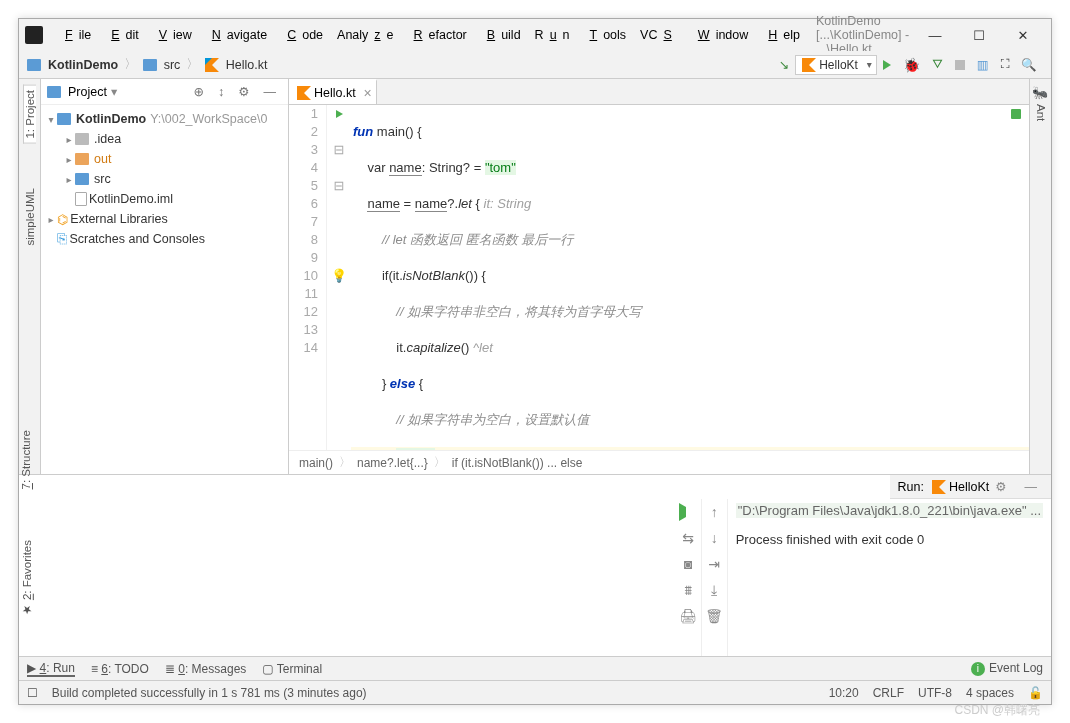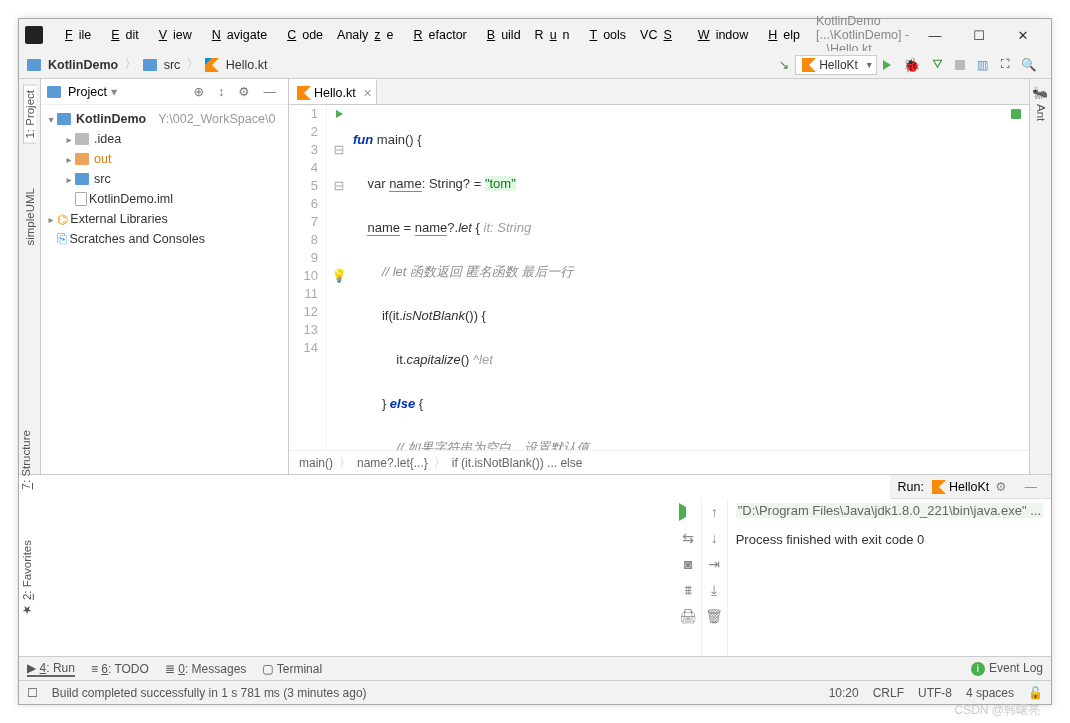--- a/index.html
+++ b/index.html
@@ -35,39 +35,39 @@
 .rightgutter { width: 22px; background: #f2f2f2; border-left: 1px solid #ccc; display: flex; flex-direction: column; align-items: center; padding-top: 6px; }
 .rightgutter .vtxt { writing-mode: vertical-rl; font-size: 11.5px; color: #555; padding: 4px 0; }
 .project-pane { width: 248px; background: #fff; border-right: 1px solid #ccc; display: flex; flex-direction: column; }
 .pane-header { height: 26px; display: flex; align-items: center; padding: 0 6px; font-size: 12.5px; border-bottom: 1px solid #eee; }
 .pane-header .tbtns { margin-left: auto; display: flex; gap: 2px; color: #777; }
 .tree { font-size: 12.5px; padding: 4px 0; color: #333; overflow: hidden; }
 .tree .row { display: flex; align-items: center; height: 20px; padding: 0 4px; white-space: nowrap; }
 .tree .arrow { width: 12px; color: #888; font-size: 10px; text-align: center; }
 .tree .indent { display: inline-block; }
 .tree .nm { margin-left: 2px; }
-.tree .dim { color: #999; margin-left: 12px; }
+.tree .dim { color: #999; margin-left: 4px; }
 .bold { font-weight: 600; }
 .ico-file { width: 12px; height: 14px; border: 1px solid #aaa; background: #fff; display: inline-block; border-radius: 1px; }
 .ico-lib { color: #f0a020; font-size: 13px; }
 .ico-scratch { color: #3498db; font-size: 13px; }
 .hl-orange { color: #d17a11; }
 
 .editor-wrap { flex: 1; display: flex; flex-direction: column; background: #fff; min-width: 0; }
 .tabs { height: 26px; display: flex; border-bottom: 1px solid #ccc; background: #f2f2f2; }
 .tab { display: flex; align-items: center; padding: 0 20px 0 8px; background: #fff; border-right: 1px solid #ccc; border-top: 2px solid transparent; font-size: 12.5px; position: relative; }
 .tab.active { border-top: 2px solid transparent; }
 .tab .close { position: absolute; right: 4px; color: #999; font-size: 14px; }
 .editor-body { flex: 1; display: flex; font-family: "Consolas","Courier New",monospace; font-size: 13px; line-height: 18px; overflow: hidden; }
 .gut-num { width: 38px; text-align: right; padding-right: 8px; color: #aaa; background: #fff; border-right: 1px solid #f0f0f0; }
 .gut-num div { height: 18px; }
 .gut-mark { width: 24px; background: #fff; }
 .gut-mark div { height: 18px; display: flex; align-items: center; justify-content: center; }
 .code { flex: 1; white-space: pre; color: #333; position: relative; }
-.code .ln { height: 18px; padding-left: 2px; margin-top: 8px; }
+.code .ln { height: 18px; padding-left: 2px; }
 .code .hlrow { background: #fffae3; }
 .kw { color: #0033b3; font-weight: 600; font-style: italic; }
 .fn { font-style: italic; }
 .str { color: #067d17; }
 .str-hl { background: #e4f7e4; }
 .cmt { color: #8c8c8c; font-style: italic; }
 .hint { color: #a0a0a0; font-style: italic; }
 .underl { border-bottom: 1px solid #888; }
 .rmargin { position: absolute; top: 0; bottom: 0; right: 8px; width: 10px; }
 .rmargin .ok { width: 10px; height: 10px; background: #4caf50; border-radius: 1px; margin-top: 4px; }
@@ -262,20 +262,21 @@
             <div></div>
             <div></div>
             <div></div>
         </div>
         <div class="code">
 <div class="ln"><span class="kw">fun</span><span> main() {</span></div>
 <div class="ln"><span>    var </span><span class="underl">name</span><span>: String? = </span><span class="str str-hl">"tom"</span></div>
 <div class="ln"><span>    </span><span class="underl">name</span><span> = </span><span class="underl">name</span><span>?.</span><span class="fn">let</span><span> { </span><span class="hint">it: String</span></div>
 <div class="ln"><span class="cmt">        // let 函数返回 匿名函数 最后一行</span></div>
 <div class="ln"><span>        if(it.</span><span class="fn">isNotBlank</span><span>()) {</span></div>
+<div class="ln"><span class="cmt">            // 如果字符串非空白，将其转为首字母大写</span></div>
 <div class="ln"><span>            it.</span><span class="fn">capitalize</span><span>() </span><span class="hint">^let</span></div>
 <div class="ln"><span>        } </span><span class="kw">else</span><span> {</span></div>
 <div class="ln"><span class="cmt">            // 如果字符串为空白，设置默认值</span></div>
 <div class="ln hlrow"><span>            </span><span class="str str-hl">"Hello"</span><span> </span><span class="hint">^let</span></div>
 
 
 
 
           <div class="rmargin"><div class="ok"></div></div>
         </div>

